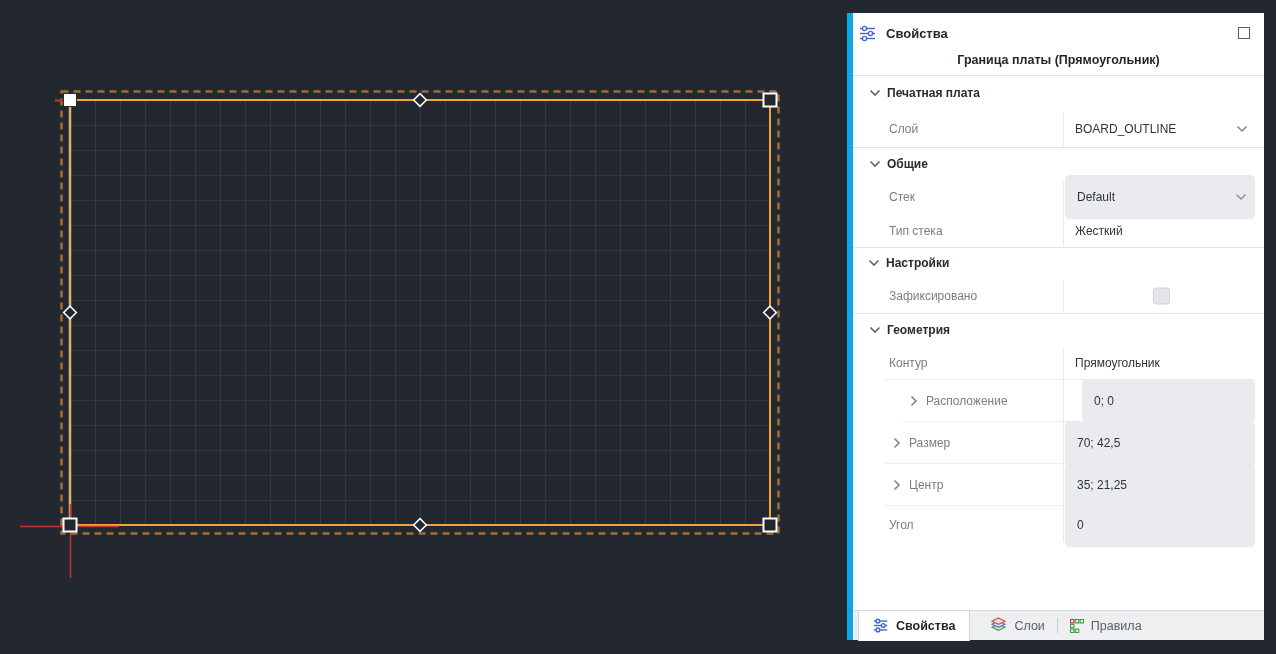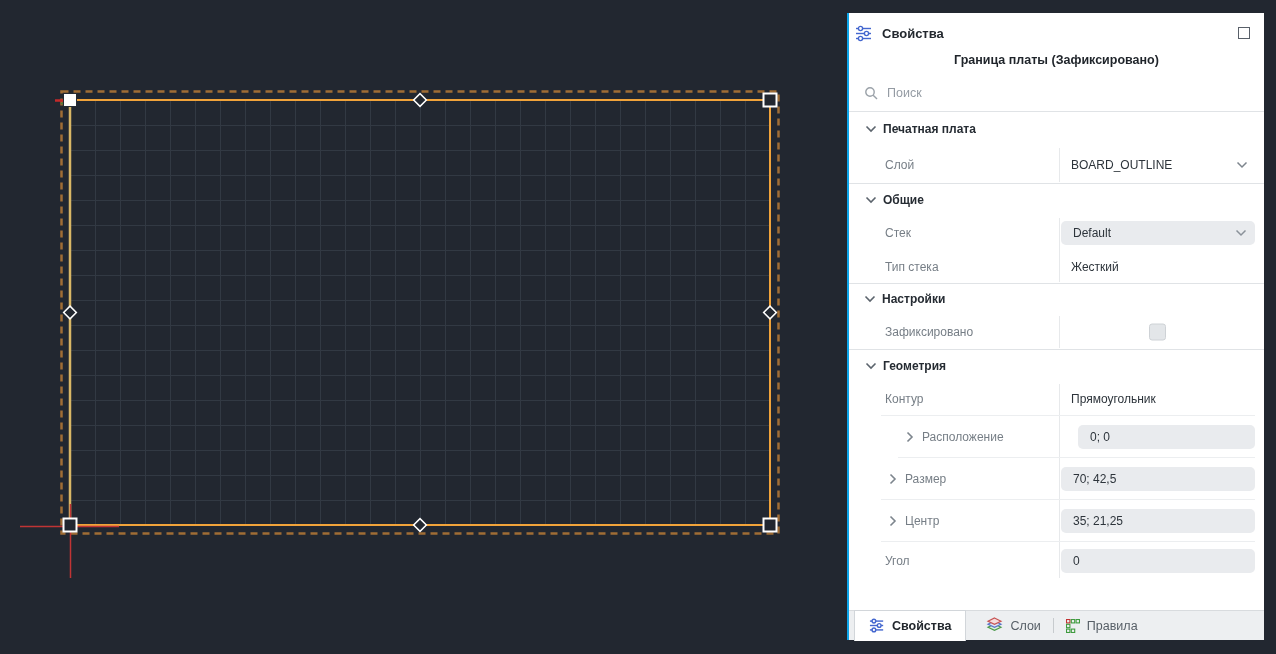--- a/index.html
+++ b/index.html
@@ -5,21 +5,21 @@
   * { margin:0; padding:0; box-sizing:border-box; }
   html,body { width:1276px; height:654px; overflow:hidden;
     font-family:"Liberation Sans", sans-serif; background:#222730; }
   #stage { position:relative; width:1276px; height:654px; background:#222730; }
 
   
   #canvas { position:absolute; left:0; top:0; width:847px; height:654px; }
 
   
   #panel { position:absolute; left:847px; top:13px; width:417px; height:627px;
-    background:#ffffff; border-left:2px solid #0ea5e9; font-size:12px; color:#2d343b; }
+    background:#ffffff; border-left:6px solid #0ea5e9; font-size:12px; color:#2d343b; }
 
   .p-header { height:40px; display:flex; align-items:center; padding-left:6px; position:relative; }
   .p-header .ttl { font-weight:bold; font-size:13px; color:#23282e; margin-left:9px; }
   .float-btn { position:absolute; right:14px; top:14px; width:12px; height:12px;
     border:1.5px solid #596069; background:transparent; }
 
   .obj-title { height:22px; text-align:center; font-weight:bold; font-size:12.5px; color:#1f242a; }
 
   .search-row { height:36px; display:flex; align-items:center; padding-left:15px; }
   .search-row input { border:none; outline:none; margin-left:9px; font-size:12.5px;
@@ -35,21 +35,21 @@
   .rows::before { content:""; position:absolute; left:210px; top:2px; bottom:2px; width:1px; background:#e7e9eb; }
   .row { position:relative; }
   .row .lbl { position:absolute; left:36px; top:50%; transform:translateY(-50%); color:#767e86; }
   .row .lbl2 { position:absolute; left:56px; top:50%; transform:translateY(-50%); color:#767e86; }
   .row .exp { position:absolute; left:40px; top:50%; transform:translateY(-50%); }
   .row .val { position:absolute; left:222px; top:50%; transform:translateY(-50%); color:#2d343b; }
   .row .dd-chev { position:absolute; right:16px; top:50%; transform:translateY(-50%); }
   .row-inset::after { content:""; position:absolute; left:32px; right:9px; bottom:0; height:1px; background:#eceef0; }
 
   .ibox { position:absolute; left:212px; right:9px; top:50%; transform:translateY(-50%);
-    height:24px; background:#e9ebee; border-radius:5px; display:flex; align-items:center;
+    height:44px; background:#e9ebee; border-radius:5px; display:flex; align-items:center;
     padding:6px 12px; color:#2d343b; }
   .selbox { cursor:pointer; }
   .selbox .sel-chev { position:absolute; right:8px; top:50%; transform:translateY(-50%); }
 
   .chk { position:absolute; left:300px; top:50%; transform:translateY(-50%); width:17px; height:17px;
     background:#e3e6e9; border:1px solid #ced2d6; border-radius:3px; }
 
   .status-row { height:31px; display:flex; align-items:center; justify-content:center;
     color:#343b42; font-size:12px; }
 
@@ -121,31 +121,22 @@
               <circle cx="11.5" cy="8.5" r="2.1"></circle>
             <line x1="1" y1="13.5" x2="16" y2="13.5"></line>
               <circle cx="5.5" cy="13.5" r="2.1"></circle>
           </g>
         </svg>
       </span>
       <span class="ttl">Свойства</span>
       <span class="float-btn"></span>
     </div>
 
-    <div class="obj-title">Граница платы (Зафиксировано)</div>
-
-    <div class="search-row">
-      <span>
-        <svg width="14" height="14" viewBox="0 0 14 14">
-          <circle cx="6" cy="6" r="4.2" fill="none" stroke="#9aa1a8" stroke-width="1.4"></circle>
-          <line x1="9.2" y1="9.2" x2="13" y2="13" stroke="#9aa1a8" stroke-width="1.4"></line>
-        </svg>
-      </span>
-      <input type="text" placeholder="Поиск" style="">
-    </div>
+    <div class="obj-title">Граница платы (Прямоугольник)</div>
+
     <div style="height:1px;background:#e0e3e6;"></div>
 
     <div class="sec">
       <div class="sec-h" style="height:34px;">
         <svg width="12" height="8" viewBox="0 0 12 8">
             <polyline points="1.5,1.5 6,6 10.5,1.5" fill="none" stroke="#5c646d" stroke-width="1.6"></polyline>
           </svg>
         <span class="sec-lbl">Печатная плата</span>
       </div>
       <div class="rows">

